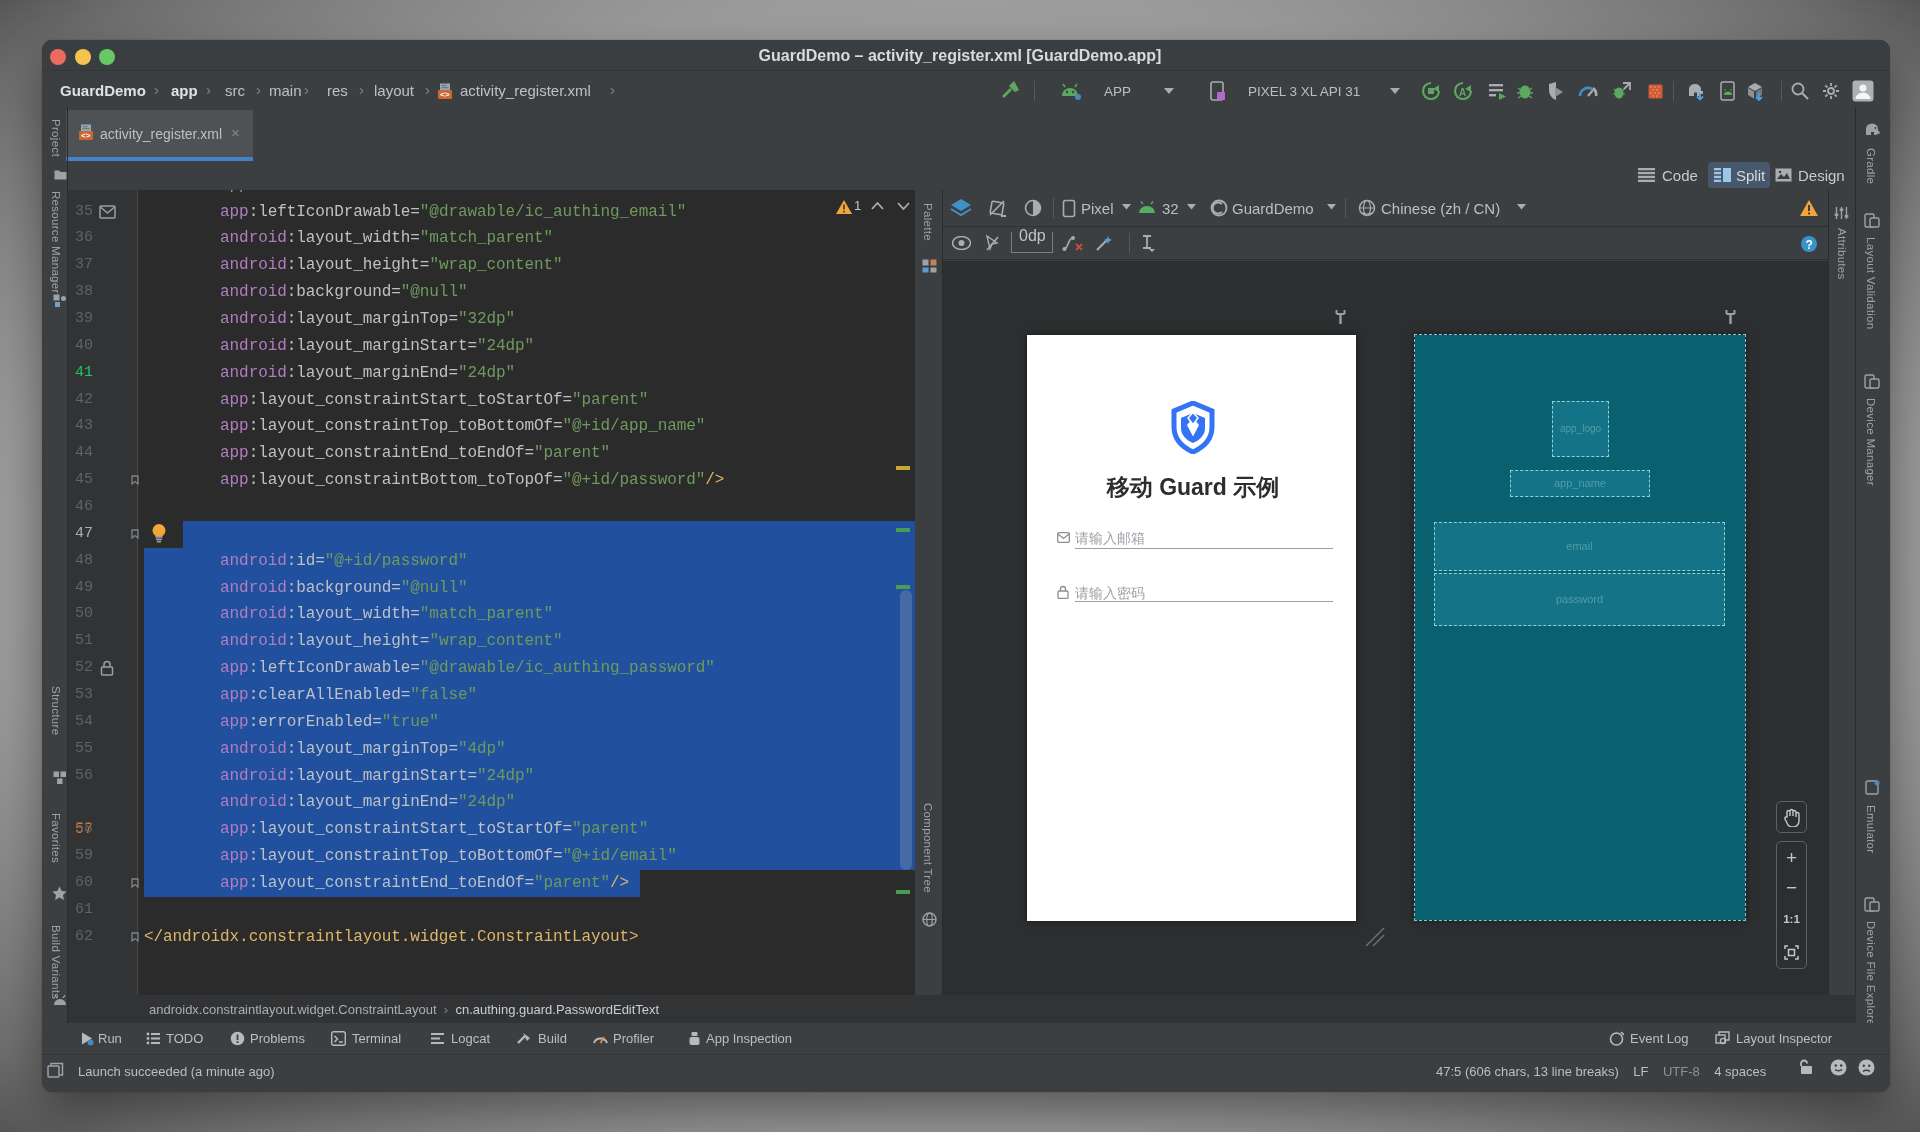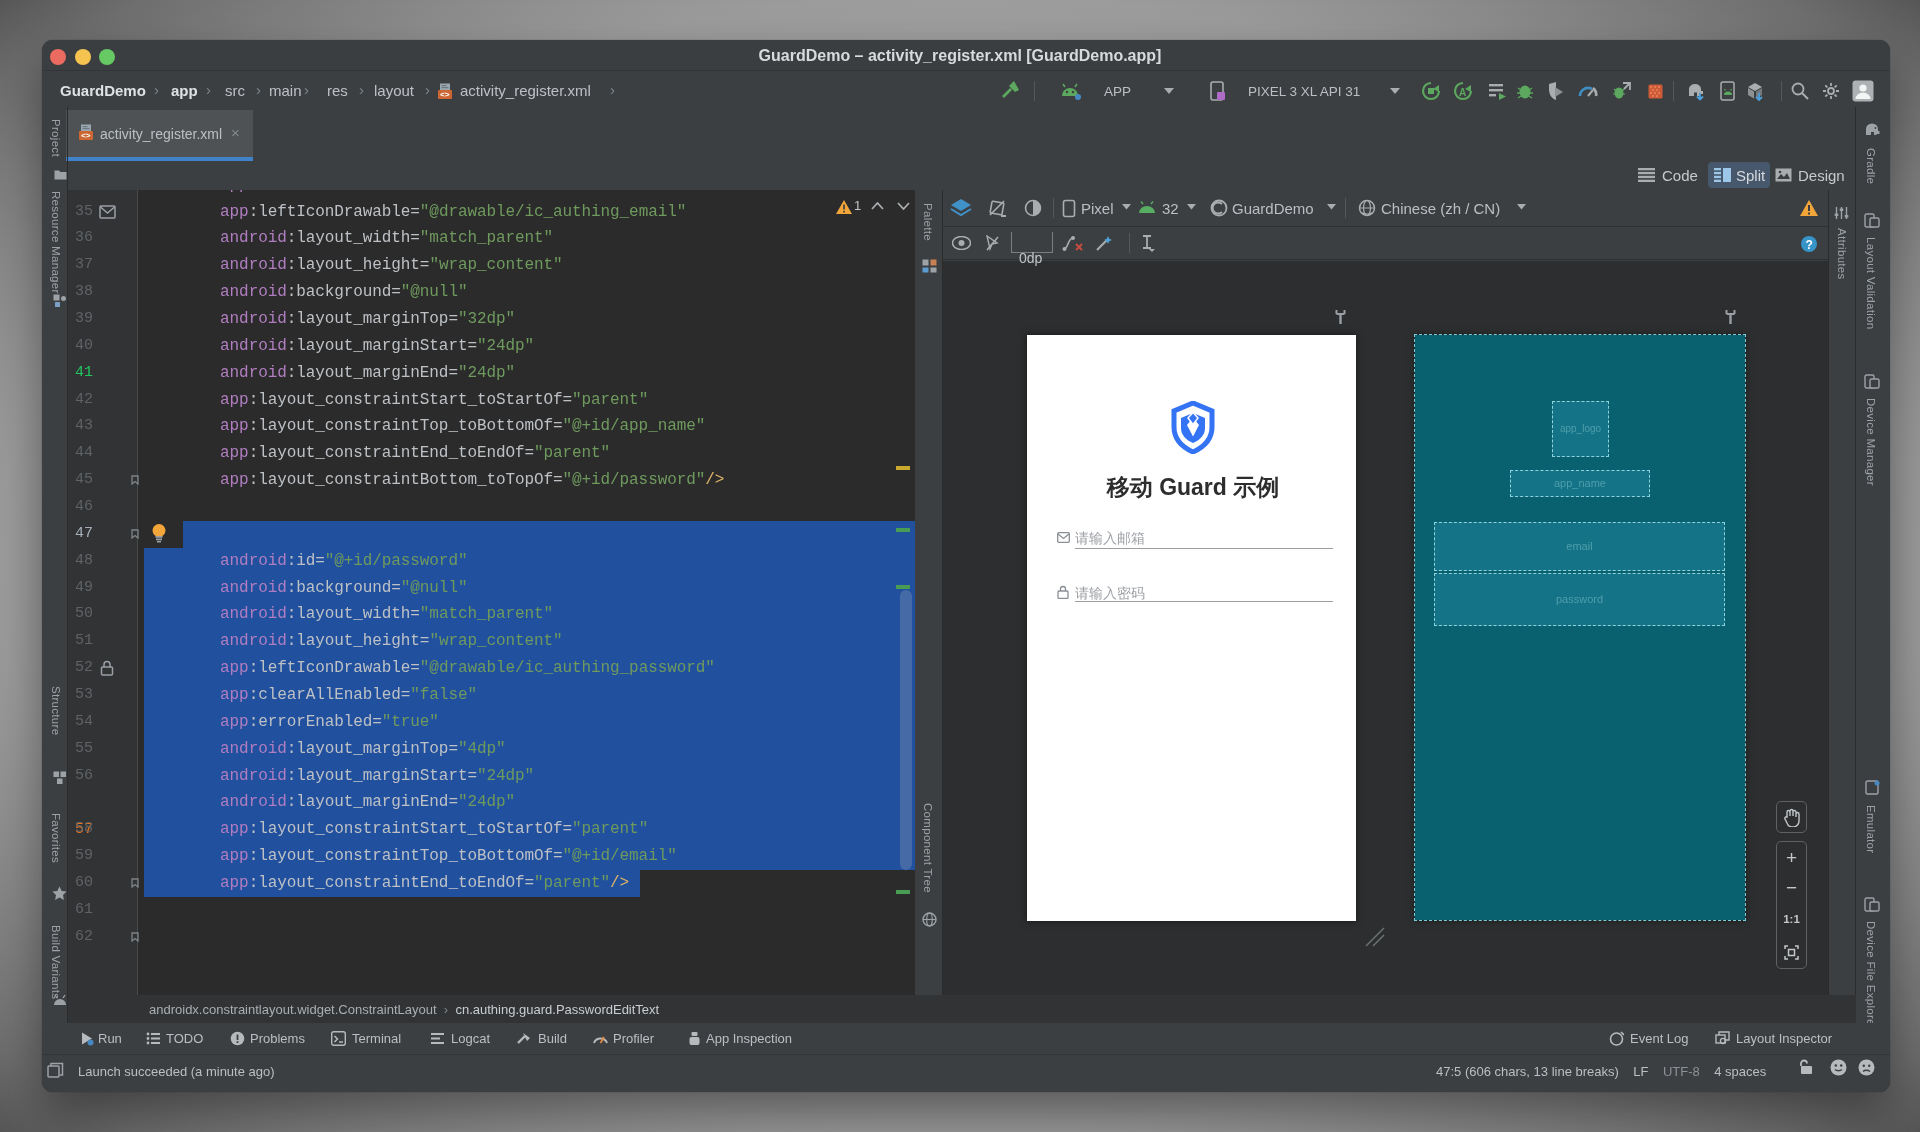--- a/index.html
+++ b/index.html
@@ -88,20 +88,21 @@
 <div class="cl" style="top:615.1px">        <span style="color:#b07ec0">app</span><span style="color:#bdc1c5">:leftIconDrawable=</span><span style="color:#6f9a5e">"@drawable/ic_authing_password"</span></div>
 <div class="cl" style="top:641.9px">        <span style="color:#b07ec0">app</span><span style="color:#bdc1c5">:clearAllEnabled=</span><span style="color:#6f9a5e">"false"</span></div>
 <div class="cl" style="top:668.8px">        <span style="color:#b07ec0">app</span><span style="color:#bdc1c5">:errorEnabled=</span><span style="color:#6f9a5e">"true"</span></div>
 <div class="cl" style="top:695.6px">        <span style="color:#b07ec0">android</span><span style="color:#bdc1c5">:layout_marginTop=</span><span style="color:#6f9a5e">"4dp"</span></div>
 <div class="cl" style="top:722.5px">        <span style="color:#b07ec0">android</span><span style="color:#bdc1c5">:layout_marginStart=</span><span style="color:#6f9a5e">"24dp"</span></div>
 <div class="cl" style="top:749.4px">        <span style="color:#b07ec0">android</span><span style="color:#bdc1c5">:layout_marginEnd=</span><span style="color:#6f9a5e">"24dp"</span></div>
 <div class="cl" style="top:776.2px">        <span style="color:#b07ec0">app</span><span style="color:#bdc1c5">:layout_constraintStart_toStartOf=</span><span style="color:#6f9a5e">"parent"</span></div>
 <div class="cl" style="top:803.1px">        <span style="color:#b07ec0">app</span><span style="color:#bdc1c5">:layout_constraintTop_toBottomOf=</span><span style="color:#6f9a5e">"@+id/email"</span></div>
 <div class="cl" style="top:829.9px">        <span style="color:#b07ec0">app</span><span style="color:#bdc1c5">:layout_constraintEnd_toEndOf=</span><span style="color:#6f9a5e">"parent"</span><span style="color:#dfb568">/&gt;</span></div>
 <div class="cl" style="top:856.8px"></div>
+<div class="cl" style="top:883.6px"><span style="color:#dfb568">&lt;/androidx.constraintlayout.widget.ConstraintLayout&gt;</span></div>
     </div>
     <div class="abs" style="left:0;top:-150px;width:25px;height:1000px">
       <div class="gn" style="top:158.5px;color:#606366">35</div>
 <div class="gn" style="top:185.4px;color:#606366">36</div>
 <div class="gn" style="top:212.2px;color:#606366">37</div>
 <div class="gn" style="top:239.1px;color:#606366">38</div>
 <div class="gn" style="top:265.9px;color:#606366">39</div>
 <div class="gn" style="top:292.8px;color:#606366">40</div>
 <div class="gn" style="top:319.6px;color:#22c55e">41</div>
 <div class="gn" style="top:346.5px;color:#606366">42</div>
@@ -408,21 +409,21 @@
     </svg>
   <svg class="abs" style="left:910px;top:196px" width="19" height="14" viewBox="0 0 19 14">
       <ellipse cx="9.5" cy="7" rx="9" ry="6.5" fill="none" stroke="#a9adb0" stroke-width="1.5"></ellipse>
       <circle cx="9.5" cy="7" r="3" fill="#a9adb0"></circle>
     </svg>
   <svg class="abs" style="left:942px;top:195px" width="17" height="17" viewBox="0 0 17 17">
       <path d="M3 1 L13 8 L8 9 L6 14 Z" fill="none" stroke="#a9adb0" stroke-width="1.4"></path>
       <line x1="14" y1="2" x2="3" y2="15" stroke="#a9adb0" stroke-width="1.6"></line>
     </svg>
   <div class="abs" style="left:969px;top:192px;width:42px;height:21px;border-bottom:1px solid #7a7e81;border-left:1px solid #7a7e81;border-right:1px solid #7a7e81"></div>
-  <div class="abs" style="left:977px;top:210px;font-size:14px;color:#c0c4c8">0dp</div>
+  <div class="abs" style="left:977px;top:187px;font-size:16px;color:#c0c4c8">0dp</div>
   <svg class="abs" style="left:1020px;top:195px" width="24" height="17" viewBox="0 0 24 17">
       <path d="M2 14 C 6 14 6 3 11 3" fill="none" stroke="#a9adb0" stroke-width="1.7"></path>
       <circle cx="2.5" cy="14" r="2" fill="#a9adb0"></circle>
       <circle cx="11" cy="3" r="2" fill="#a9adb0"></circle>
       <path d="M14 9 L20 15 M20 9 L14 15" stroke="#cc4b41" stroke-width="1.8"></path>
     </svg>
   <svg class="abs" style="left:1052px;top:194px" width="20" height="19" viewBox="0 0 20 19">
       <line x1="3" y1="16" x2="13" y2="6" stroke="#a9adb0" stroke-width="2"></line>
       <path d="M14 2 l1.2 2.8 L18 6 l-2.8 1.2 L14 10 l-1.2-2.8 L10 6 l2.8-1.2 Z" fill="#4ba3d8"></path>
     </svg>

